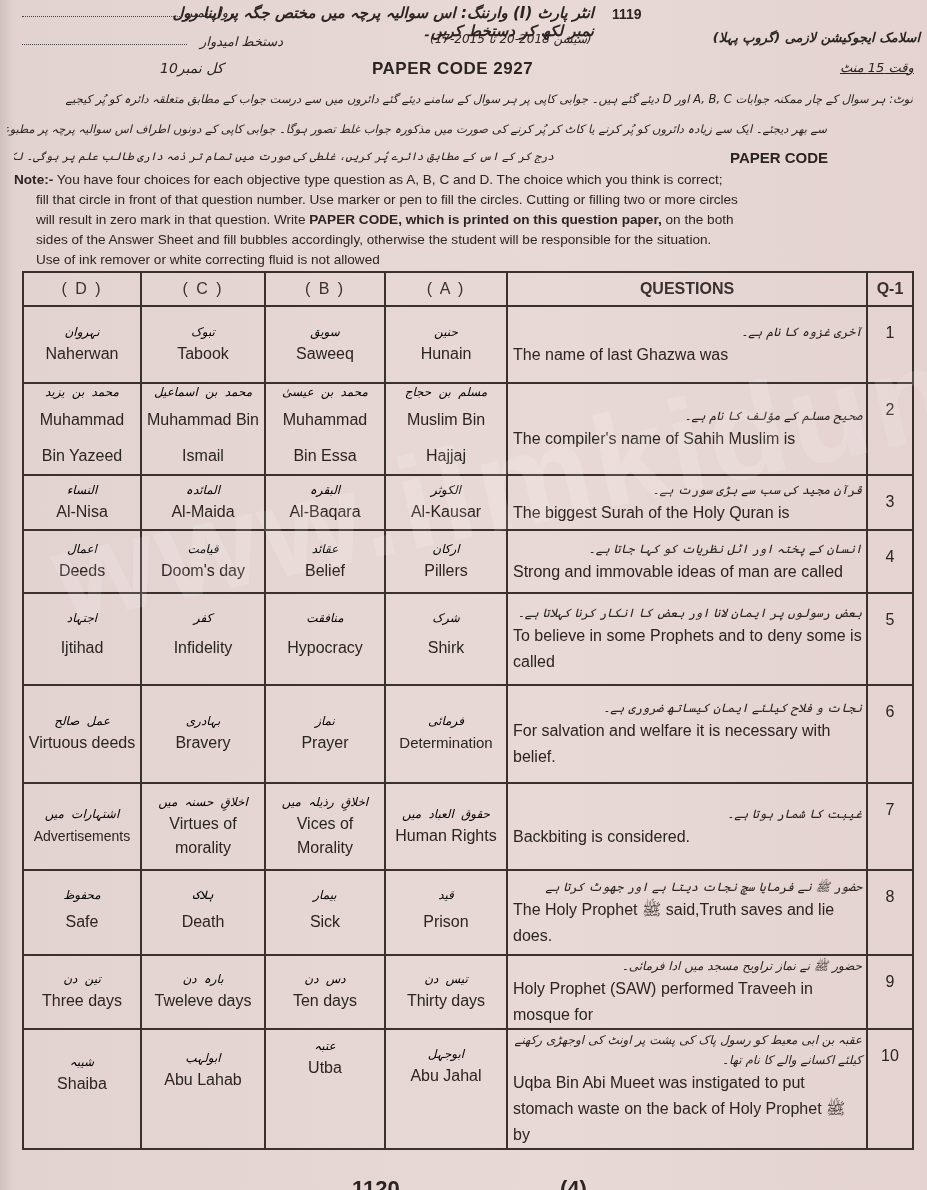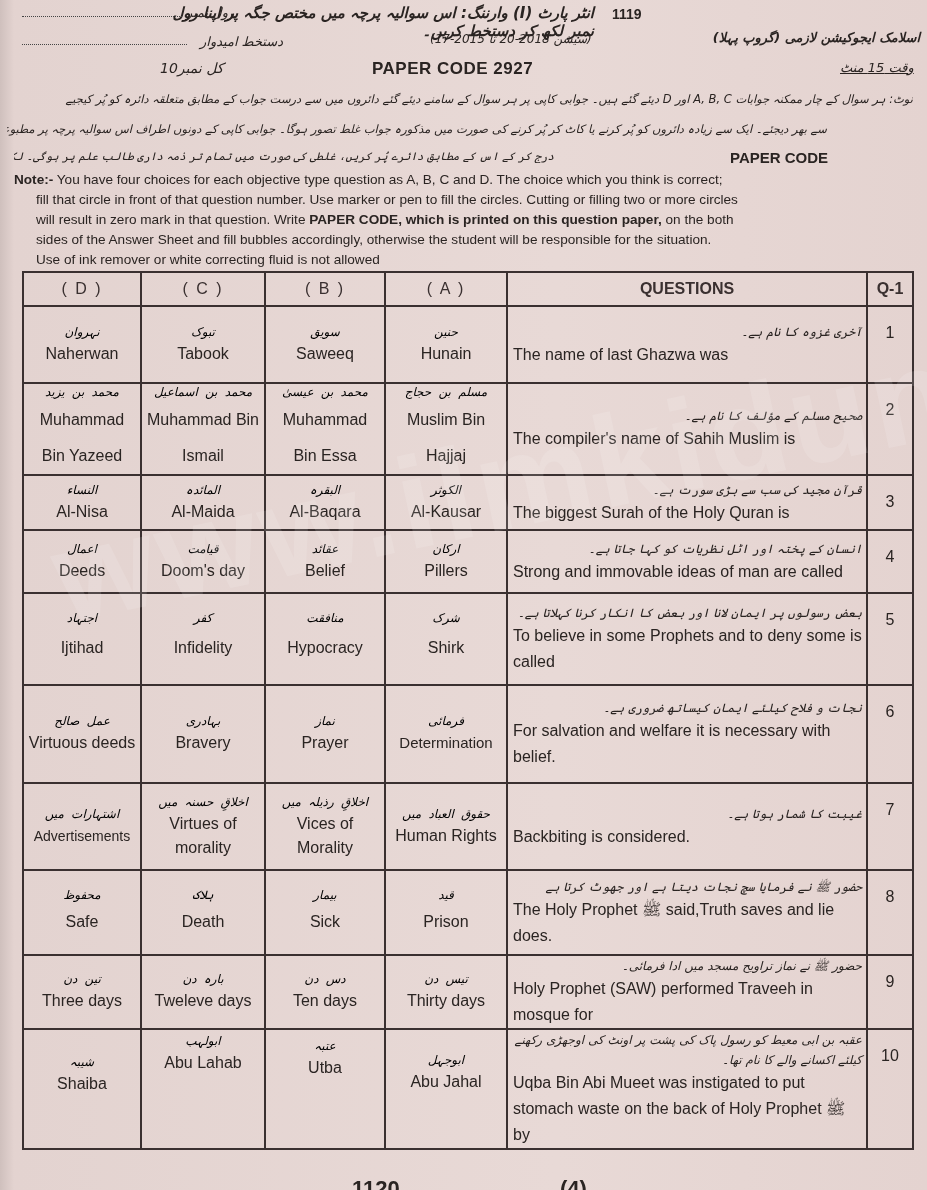--- a/index.html
+++ b/index.html
@@ -302,29 +302,29 @@
           <span class="q-ur">حضور ﷺ نے نماز تراویح مسجد میں ادا فرمائی۔</span>
           <span class="q-en">Holy Prophet (SAW) performed Traveeh in mosque for</span>
         </td>
       <td class="num">9</td>
     </tr>
     <tr style="height:117px">
       <td style="vertical-align:top; padding-top:24px">
           <span class="opt-ur">شیبہ</span>
           <span class="opt-en">Shaiba</span>
         </td>
-      <td style="vertical-align:top; padding-top:3px">
+      <td style="vertical-align:top; padding-top:20px">
           <span class="opt-ur">ابولہب</span>
           <span class="opt-en">Abu Lahab</span>
         </td>
       <td style="vertical-align:top; padding-top:8px">
           <span class="opt-ur">عتبہ</span>
           <span class="opt-en">Utba</span>
         </td>
-      <td style="vertical-align:top; padding-top:22px">
+      <td style="vertical-align:top; padding-top:16px">
           <span class="opt-ur">ابوجہل</span>
           <span class="opt-en">Abu Jahal</span>
         </td>
       <td class="q">
           <span class="q-ur">عقبہ بن ابی معیط کو رسول پاک کی پشت پر اونٹ کی اوجھڑی رکھنے کیلئے اکسانے والے کا نام تھا۔</span>
           <span class="q-en">Uqba Bin Abi Mueet was instigated to put stomach waste on the back of Holy Prophet ﷺ by</span>
         </td>
       <td class="num">10</td>
     </tr>
   </tbody>

